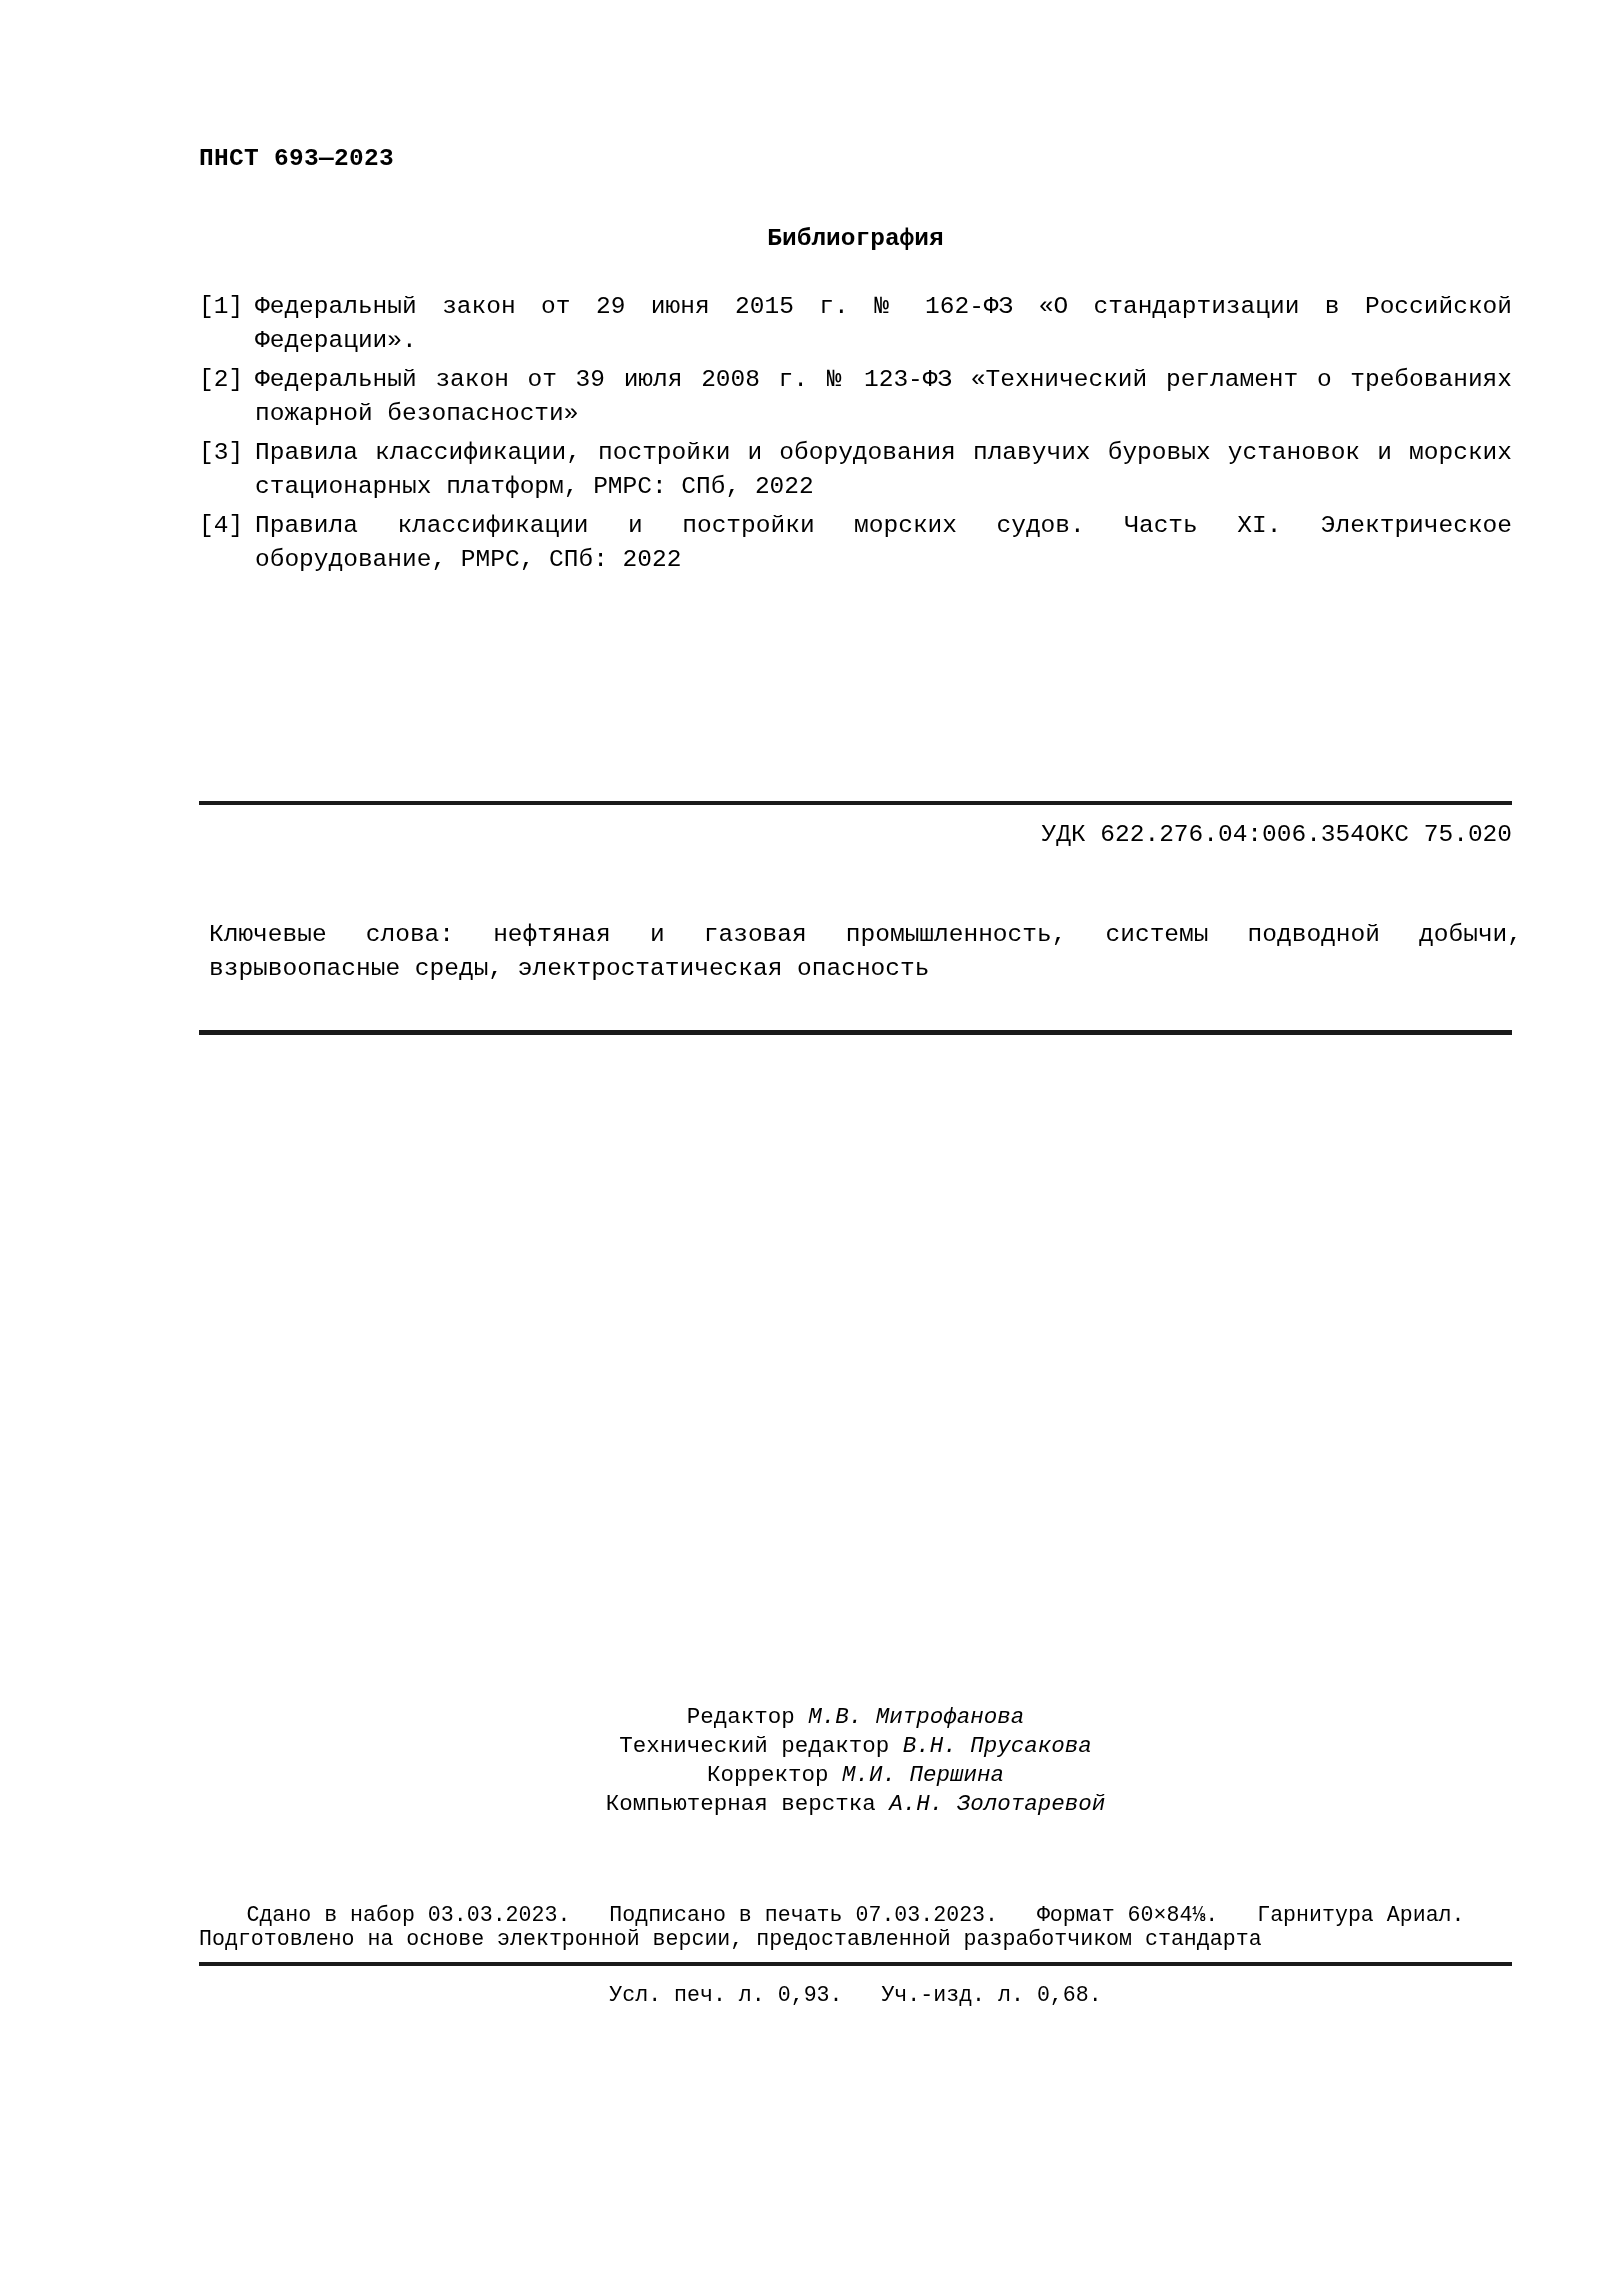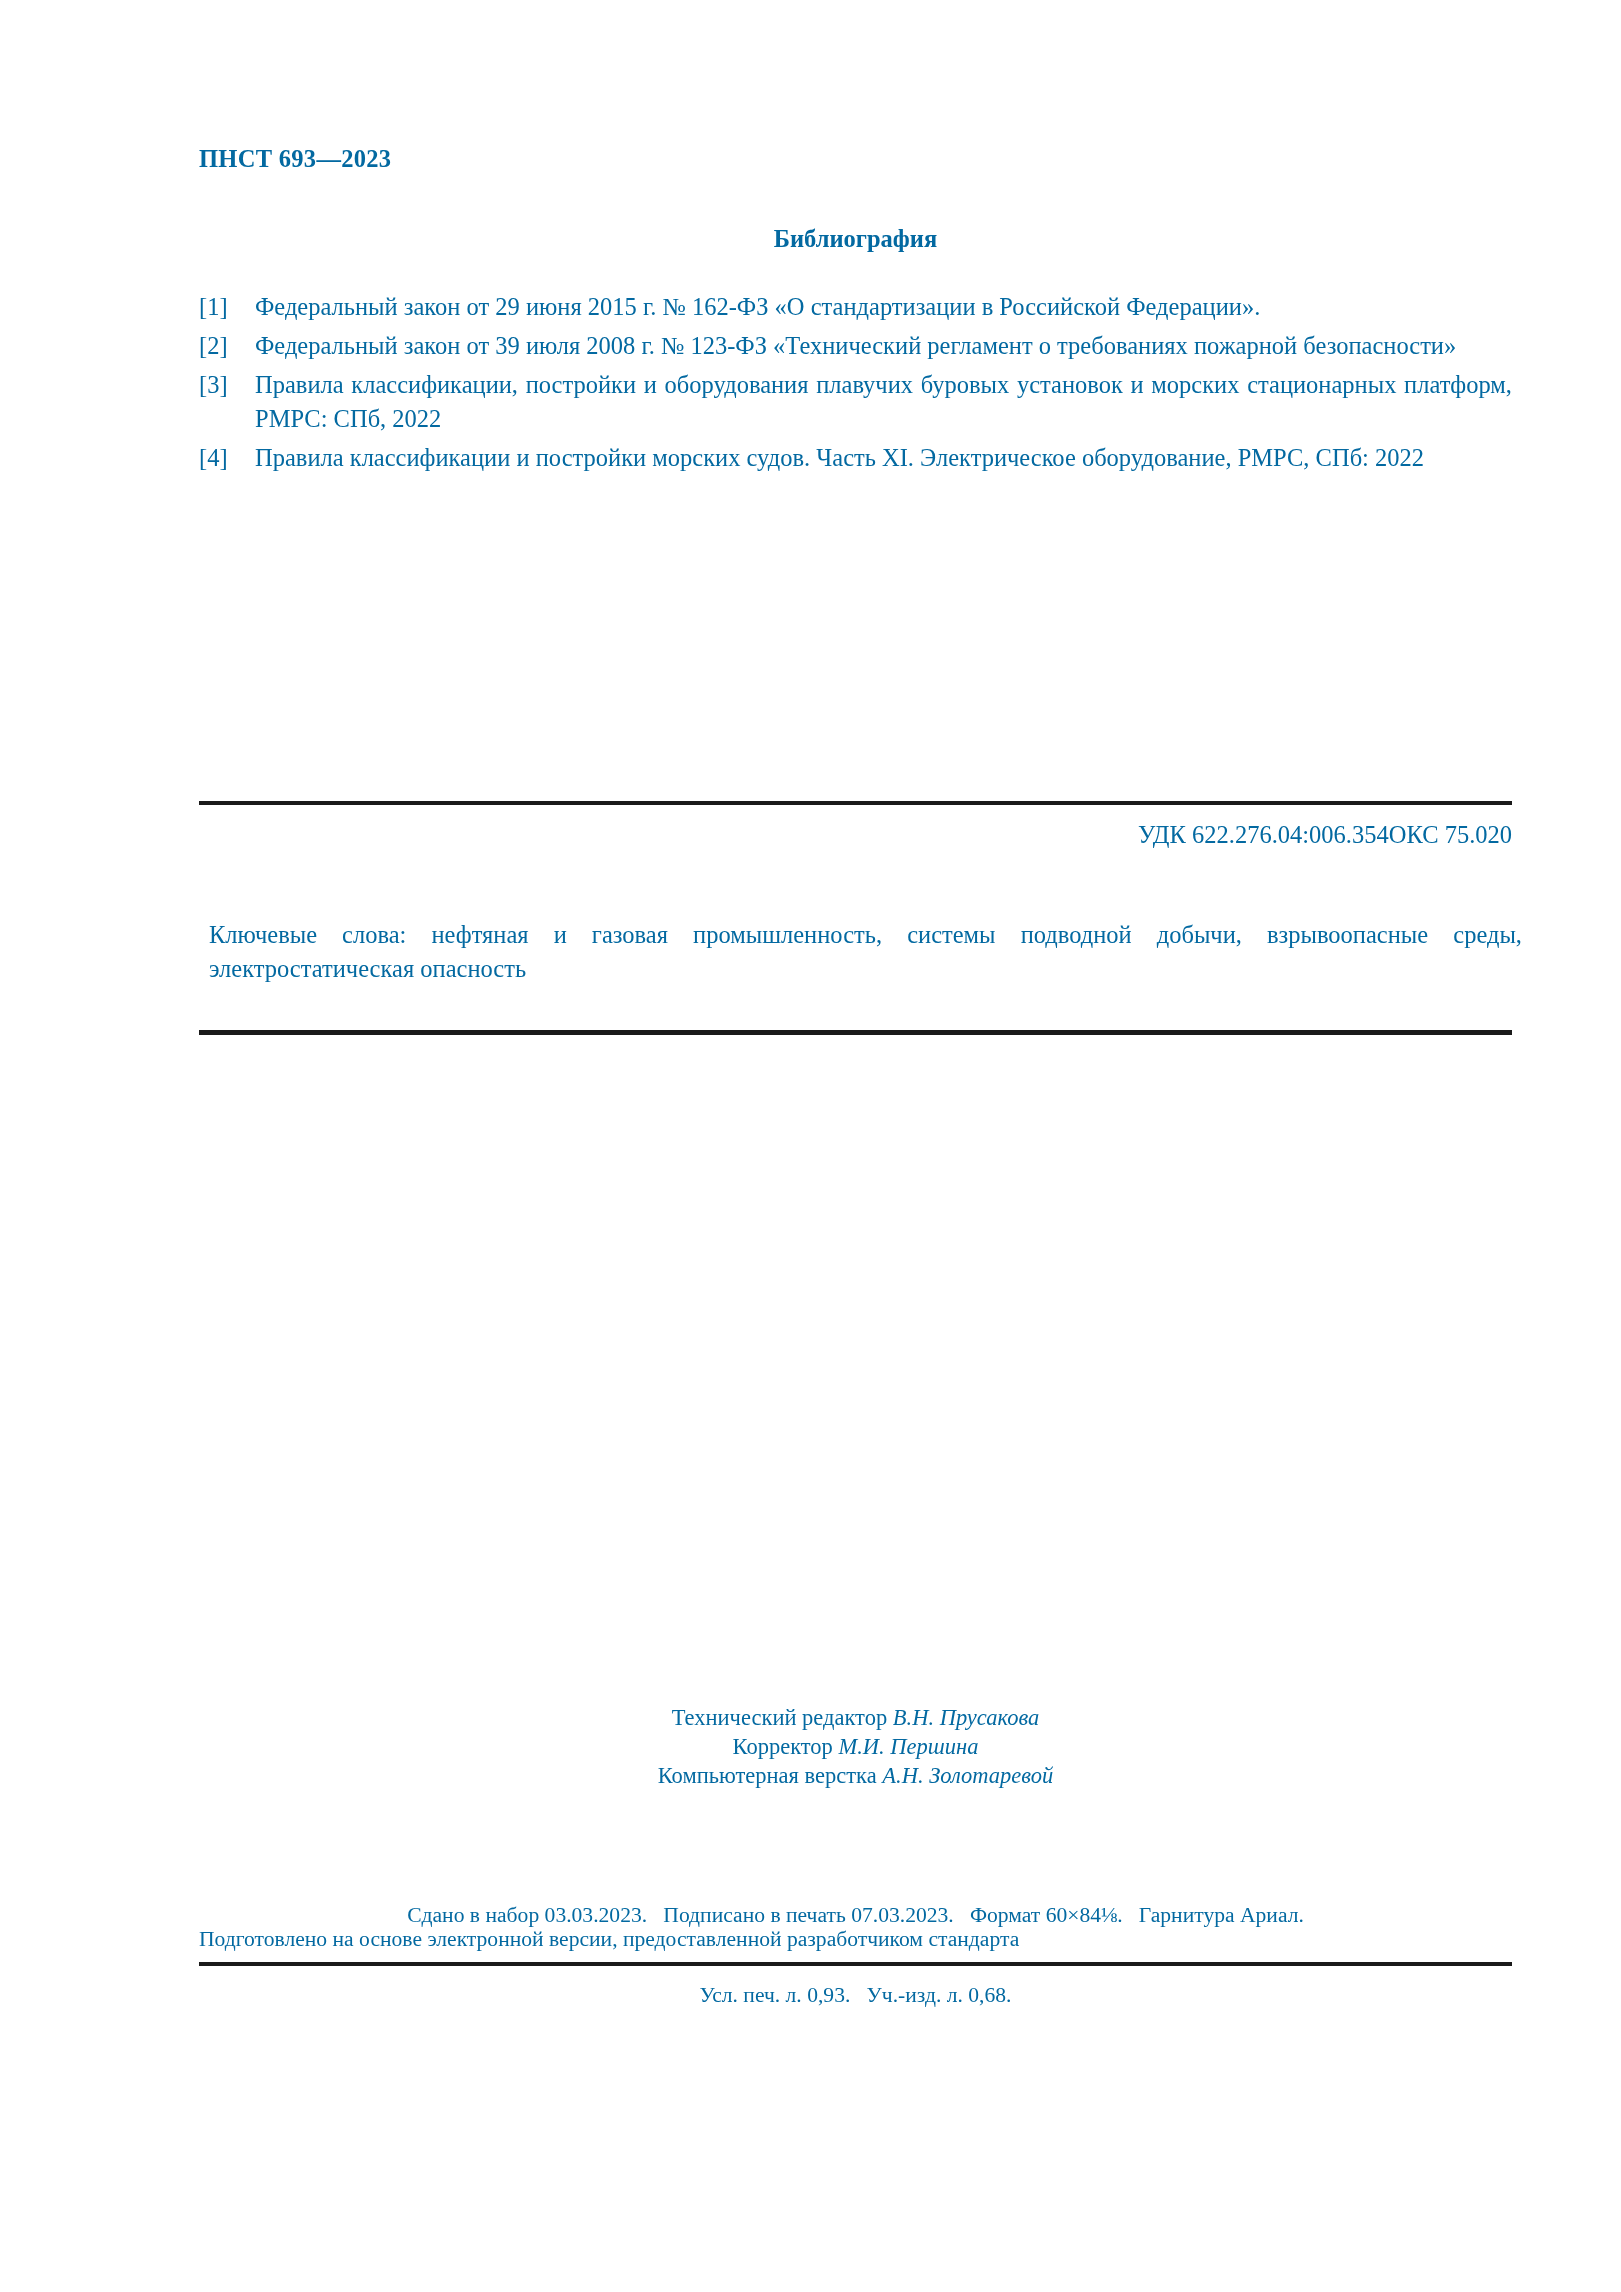--- a/index.html
+++ b/index.html
@@ -5,22 +5,22 @@
   html, body {
     margin: 0;
     padding: 0;
     background: #ffffff;
   }
   .page {
     position: relative;
     width: 1621px;
     height: 2293px;
     background: #ffffff;
-    color: #0369a1;
-    font-family: Liberation Serif, serif;
+    color: #000000;
+    font-family: Liberation Mono, monospace;
     overflow: hidden;
   }
   .content {
     position: absolute;
     left: 199px;
     width: 1313px;
   }
   .doc-code {
     top: 145px;
     font-size: 24.5px;
@@ -141,20 +141,23 @@
     <span>УДК 622.276.04:006.354</span>
     <span>ОКС 75.020</span>
   </div>
 
   <div class="content keywords" style="position:absolute;">Ключевые слова: нефтяная и газовая промышленность, системы подводной добычи, взрывоопасные среды, электростатическая опасность</div>
 
   <div class="rule rule-2"></div>
 
   <div class="content credits" style="position:absolute;">
     <div>
+      <span>Редактор </span><span class="credit-name">М.В. Митрофанова</span>
+    </div>
+    <div>
       <span>Технический редактор </span><span class="credit-name">В.Н. Прусакова</span>
     </div>
     <div>
       <span>Корректор </span><span class="credit-name">М.И. Першина</span>
     </div>
     <div>
       <span>Компьютерная верстка </span><span class="credit-name">А.Н. Золотаревой</span>
     </div>
   </div>
 

